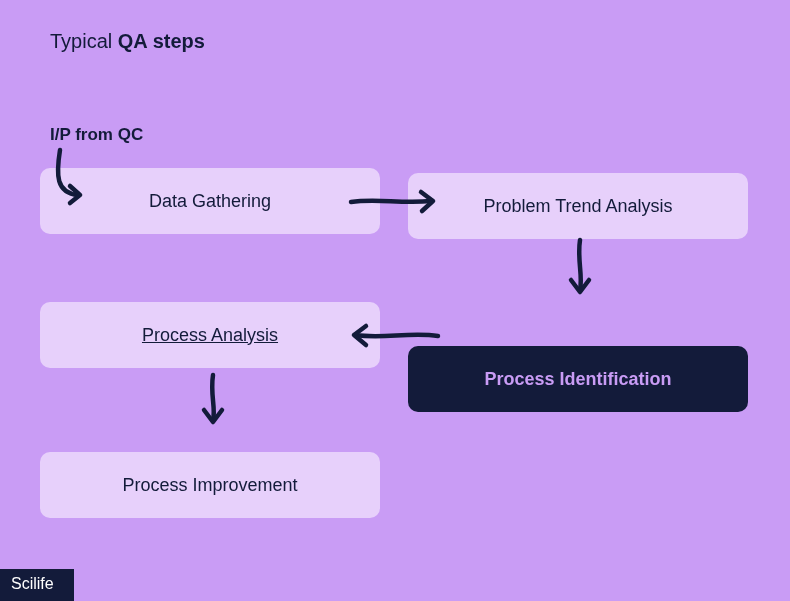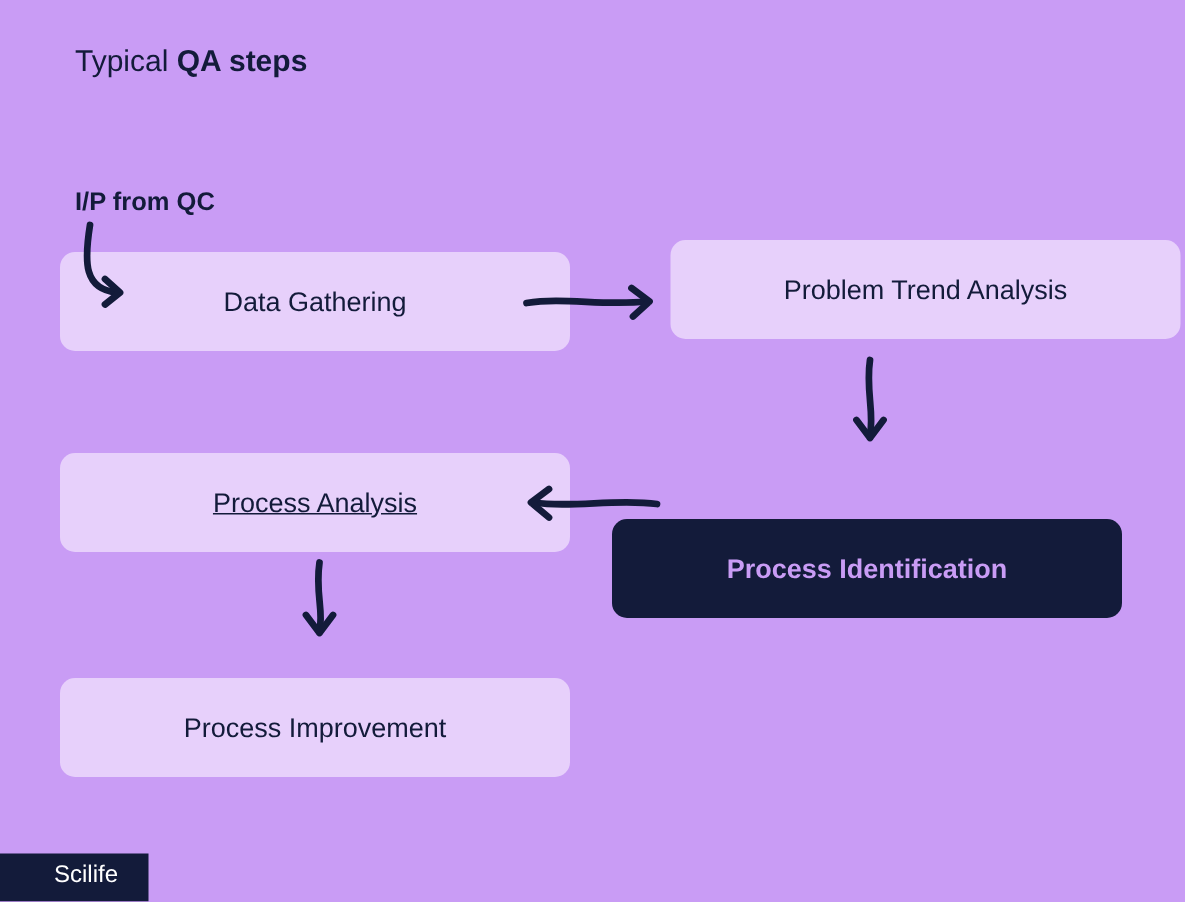--- a/index.html
+++ b/index.html
@@ -52,21 +52,21 @@
     font-weight: 700;
     margin-top: 44px;
   }
 
   .footer {
     position: absolute;
     left: 0;
     bottom: 0;
     background: #131b3a;
     color: #fff;
-    padding: 6px 20px 8px 36px;
+    padding: 6px 20px 8px 11px;
     font-size: 16px;
   }
 
   .arrow {
     position: absolute;
     stroke: #131b3a;
     fill: none;
   }
 </style>
 </head>
@@ -74,21 +74,21 @@
 
 <div class="title">
   <span class="light">Typical </span><span class="bold">QA steps</span>
 </div>
 
 <div class="input-label">I/P from QC</div>
 
 <div class="box box-light" style="left:40px; top:168px;">
   <span>Data Gathering</span>
 </div>
-<div class="box box-light" style="left:408px; top:160px;margin-left:39px;">
+<div class="box box-light" style="left:408px; top:173px;">
   <span>Problem Trend Analysis</span>
 </div>
 
 <div class="box box-light" style="left:40px; top:302px;text-decoration:underline;">
   <span>Process Analysis</span>
 </div>
 <div class="box box-dark" style="left:408px; top:302px;">
   <span>Process Identification</span>
 </div>
 

